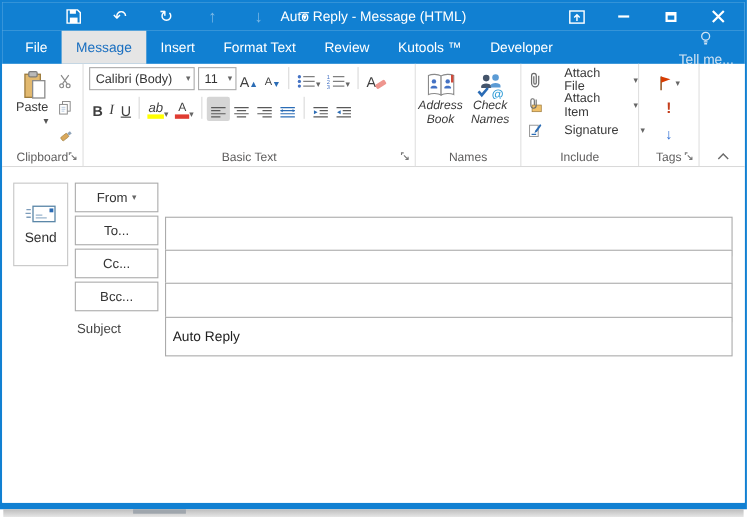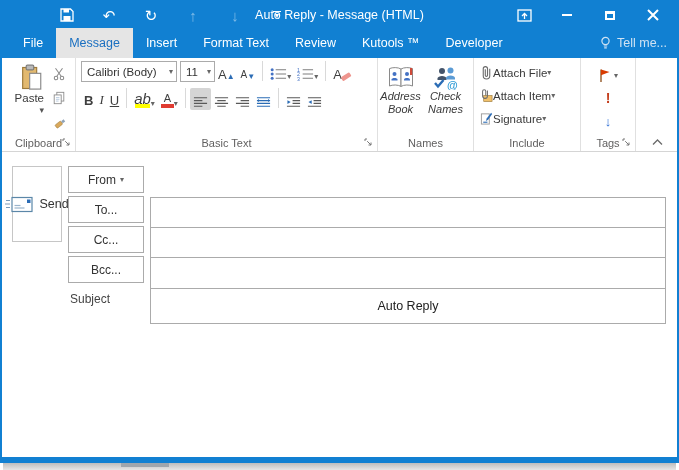--- a/index.html
+++ b/index.html
@@ -23,21 +23,21 @@
   .win-title { position:absolute; left:0; right:0; text-align:center; font-size:12.5px; color:#fff; pointer-events:none; }
   .win-controls { margin-left:auto; display:flex; align-items:center; gap:27px; margin-right:16px; }
   .wbtn { width:16px; height:16px; display:flex; align-items:center; justify-content:center; }
   .min-glyph { width:10px; height:2px; background:#fff; }
   .max-glyph { width:10px; height:9px; border:2px solid #fff; border-top-width:3px; }
 
   
   .tabrow { height:30px; background:#1180d2; display:flex; align-items:stretch; padding-left:8px; position:relative; }
   .tab { color:#fff; font-size:12.5px; display:flex; align-items:center; padding:0 13px; cursor:default; white-space:nowrap; }
   .tab.active { background:#e5e5e5; color:#1a6fc0; }
-  .tellme { position:absolute; right:10px; top:0; height:30px; display:flex; align-items:center; gap:5px; color:#cfe2f3; font-size:12.5px; }
+  .tellme { position:absolute; right:10px; top:0; height:30px; display:flex; align-items:center; gap:5px; color:#cfe2f3; font-size:12.5px;flex-direction:column; }
 
   
   .ribbon { height:94px; background:#fff; border-bottom:1px solid #d5d5d5; display:flex; }
   .rgroup { position:relative; border-right:1px solid #e0e0e0; height:100%; padding-top:3px; }
   .rgroup-label { position:absolute; bottom:2px; left:0; right:0; text-align:center; font-size:11px; color:#605f5f; }
   .launcher { position:absolute; bottom:3px; right:3px; width:10px; height:10px; }
   .chev-collapse { position:absolute; bottom:5px; right:14px; }
 
   .g-clip { width:74px; }
   .paste-big { position:absolute; left:4px; top:6px; width:38px; height:68px; display:flex; flex-direction:column;
@@ -59,50 +59,50 @@
   .vsep { width:1px; height:20px; background:#d9d9d9; margin:0 4px; }
   .glyphA { font-size:13px; line-height:13px; font-weight:400; }
   .grow-mark { font-size:8px; color:#2b6cb5; line-height:8px; }
   .shrink-mark { font-size:8px; color:#2b6cb5; line-height:8px; }
   .b-bold { font-weight:bold; font-size:13px; }
   .b-italic { font-style:italic; font-family:"Liberation Serif", serif; font-size:13px; }
   .b-under { text-decoration:underline; font-size:13px; }
   .stack-ic { display:flex; flex-direction:column; align-items:center; line-height:10px; }
   .hl-bar { width:15px; height:4px; background:#ffff00; margin-top:1px; }
   .fc-bar { width:13px; height:4px; background:#e03c32; margin-top:1px; }
-  .hl-txt { font-size:15px; font-style:italic; line-height:9px; color:#3f3f3f; }
+  .hl-txt { font-size:12px; font-style:italic; line-height:9px; color:#3f3f3f; }
   .fc-txt { font-size:11px; line-height:10px; color:#3f3f3f; }
 
   .g-names { width:96px; }
   .bigbtn { width:45px; height:72px; float:left; display:flex; flex-direction:column; align-items:center;
             padding-top:5px; font-size:11px; color:#3a3a3a; text-align:center; line-height:13px; }
   .bigbtn .lbl { margin-top:0; white-space:pre-line;font-style:italic; }
 
   .g-include { width:107px; padding-left:6px; }
-  .inc-row { display:flex; align-items:center; height:23px; gap:0; font-size:11.5px; color:#3a3a3a; }
+  .inc-row { display:flex; align-items:center; height:23px; gap:20px; font-size:11.5px; color:#3a3a3a; }
   .inc-row .ddown { font-size:8px; color:#666; }
 
   .g-tags { width:55px; }
   .tag-col { display:flex; flex-direction:column; align-items:center; gap:3px; padding-top:4px; }
   .tag-btn { height:20px; display:flex; align-items:center; justify-content:center; gap:3px; }
   .imp-high { color:#c43e1c; font-weight:bold; font-size:14px; }
   .imp-low  { color:#2b6cd4; font-weight:bold; font-size:13px; }
   .g-fill { flex:1; border-right:none; position:relative; }
 
   .ddown { font-size:8px; color:#666; }
 
   
   .msgarea { position:relative; height:305px; background:#fff; }
   .send-btn { position:absolute; left:10px; top:14px; width:50px; height:76px; border:1px solid #c6c6c6;
-              display:flex; flex-direction:row; align-items:center; justify-content:center; gap:6px;
+              display:flex; flex-direction:column; align-items:center; justify-content:center; gap:6px;
               font-size:12.5px; color:#333; background:#fff; }
   .fld-btn { position:absolute; left:66px; width:76px; height:27px; border:1px solid #ababab; background:#fff;
              display:flex; align-items:center; justify-content:center; gap:4px; font-size:12px; color:#333; }
   .fld-input { position:absolute; left:148px; right:11px; height:24px; border:1px solid #ababab; background:#fff;
-               font-size:12.5px; color:#222; padding:17px 6px; font-family:"Liberation Sans", sans-serif; outline:none;text-align:center; }
+               font-size:12.5px; color:#222; padding:17px 6px; font-family:"Liberation Sans", sans-serif; outline:none; }
   .from-addr { position:absolute; left:152px; top:18px; font-size:12.5px; color:#8a8a8a; }
   .blur-heavy { filter:blur(2.3px); }
   .blur-light { filter:blur(0.7px); }
   .subj-label { position:absolute; left:68px; top:140px; font-size:12px; color:#444; }
   .body-box { position:absolute; left:8px; right:8px; top:170px; bottom:9px; border:1px solid #9a9a9a;
               padding:14px 10px; font-size:13.5px; color:#1a1a1a; }
 
   svg { display:block; }
 </style>
 </head>

